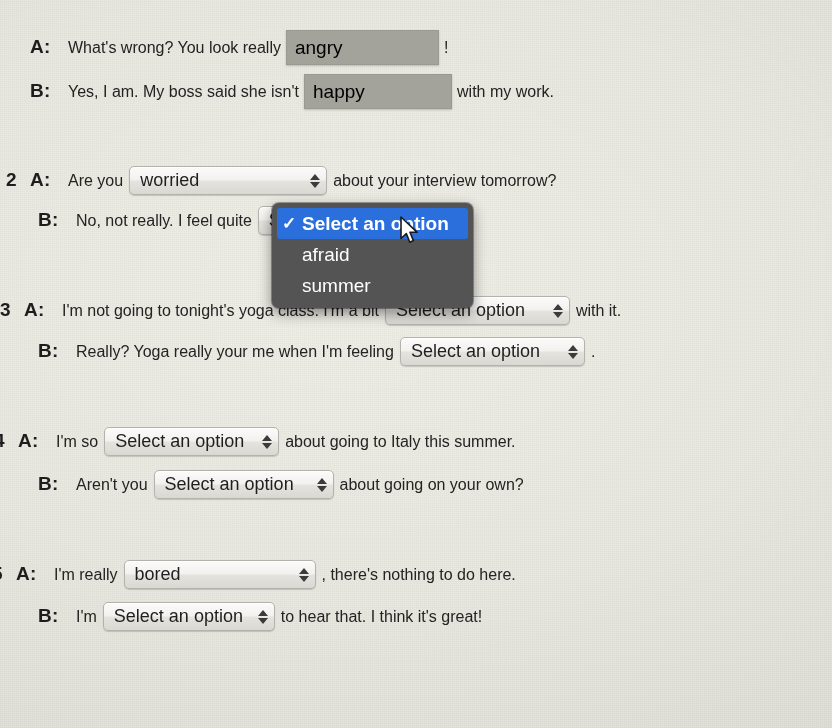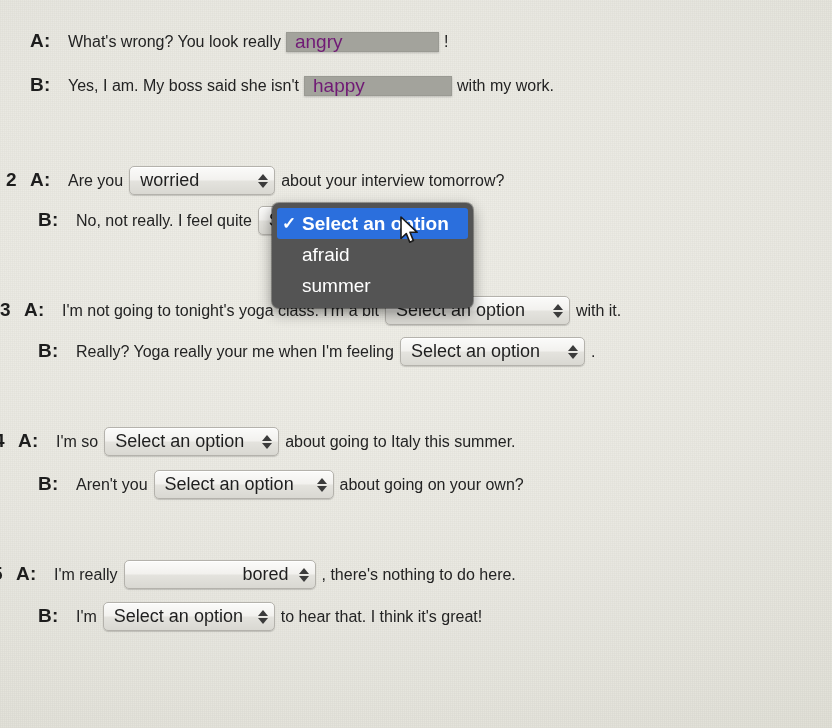--- a/index.html
+++ b/index.html
@@ -103,26 +103,26 @@
     border-left: 5px solid transparent;
     border-right: 5px solid transparent;
   }
   .arrows i.up   { border-bottom: 6px solid #3b3b3b; }
   .arrows i.down { border-top: 6px solid #3b3b3b; }
 
   
   .fillbox {
     display: inline-flex;
     align-items: center;
-    height: 20px;
+    height: 35px;
     box-sizing: border-box;
     margin: 0 5px;
     padding: 0 8px;
     background: #a3a39c;
-    color: #701a75;
+    color: #000000;
     font-size: 19px;
     border: 1px solid #9a9a93;
     box-shadow: 0 1px 2px rgba(0,0,0,0.2);
   }
 
   
   .popup {
     position: absolute;
     background: #545454;
     border-radius: 7px;
@@ -185,21 +185,21 @@
           <span class="txt">Yes, I am. My boss said she isn't</span>
           <span class="fillbox" style="width: 148px; text-align: right;">happy</span>
           <span class="txt">with my work.</span>
         </div>
       </div>
       <div class="qrow" style="top: 166px; padding-left: 14px;">
         <div class="qnum">2</div>
         <div class="speaker">A:</div>
         <div class="line">
           <span class="txt">Are you</span>
-          <span class="sel" style="width: 146px;">
+          <span class="sel" style="width: 198px;">
             <span class="sel-label">worried</span>
             <span class="arrows">
               <i class="up"></i>
               <i class="down"></i>
             </span>
           </span>
           <span class="txt">about your interview tomorrow?</span>
         </div>
       </div>
       <div class="qrow" style="top: 206px; padding-left: 22px;">
@@ -274,21 +274,21 @@
             </span>
           </span>
           <span class="txt">about going on your own?</span>
         </div>
       </div>
       <div class="qrow" style="top: 560px; padding-left: 0px;">
         <div class="qnum">5</div>
         <div class="speaker">A:</div>
         <div class="line">
           <span class="txt">I'm really</span>
-          <span class="sel" style="width: 192px; justify-content: flex-end;">
+          <span class="sel" style="width: 192px;">
             <span class="sel-label">bored</span>
             <span class="arrows">
               <i class="up"></i>
               <i class="down"></i>
             </span>
           </span>
           <span class="txt">, there's nothing to do here.</span>
         </div>
       </div>
       <div class="qrow" style="top: 602px; padding-left: 22px;">

